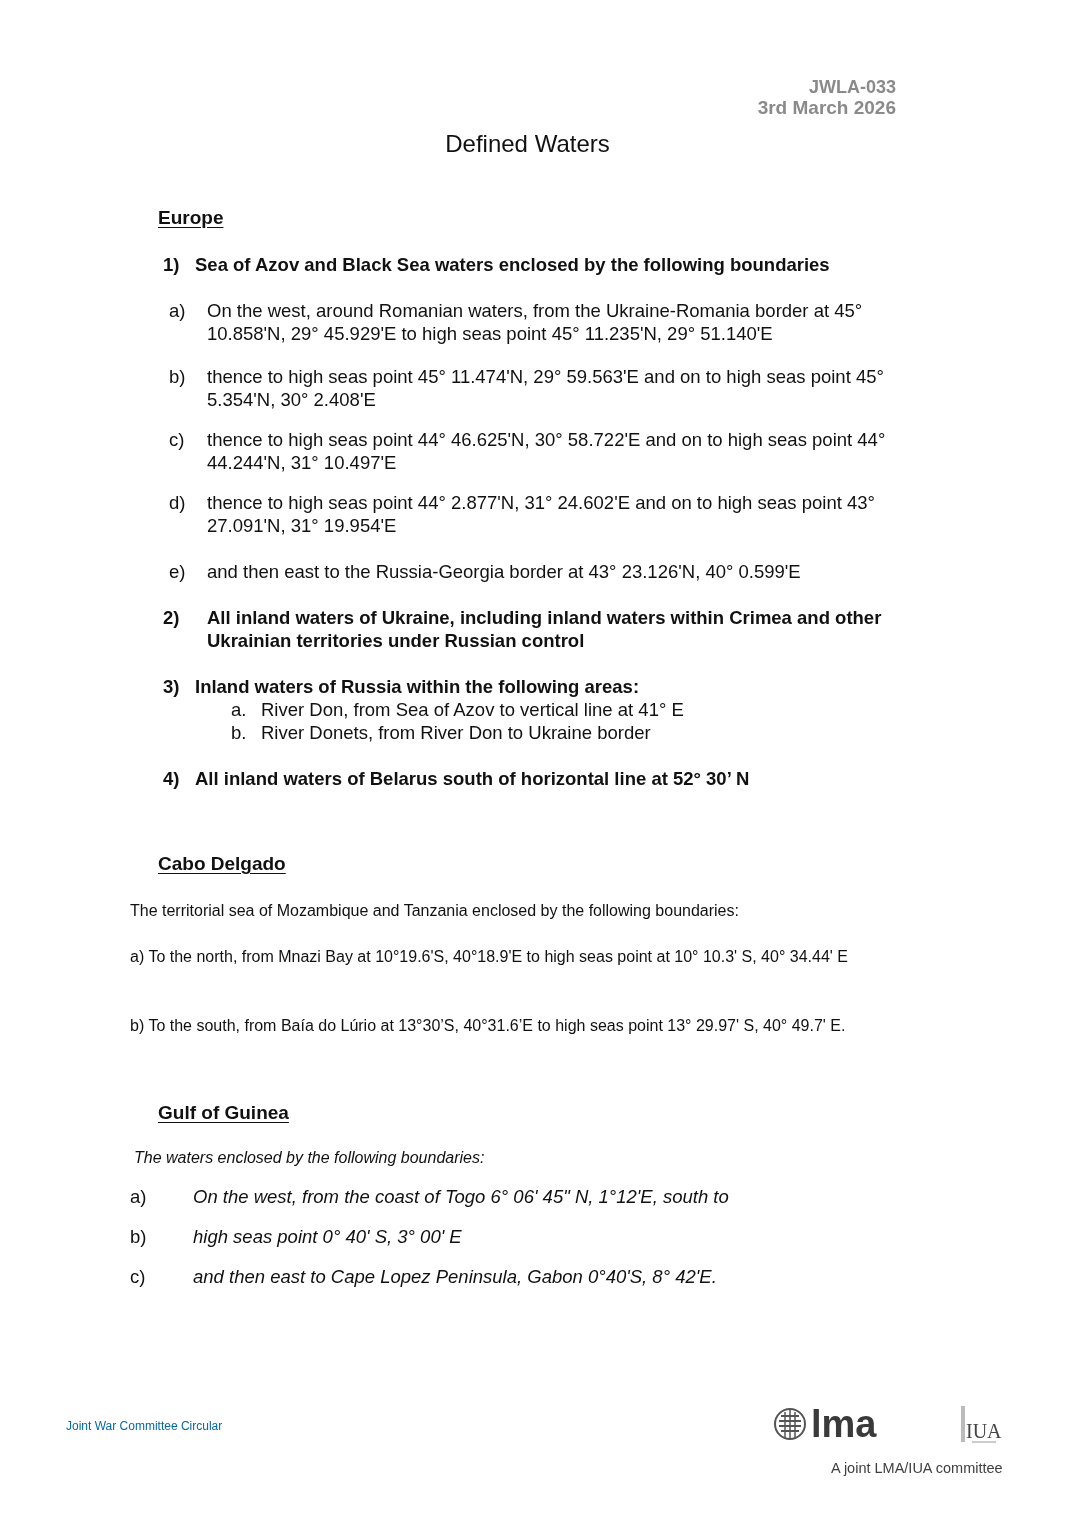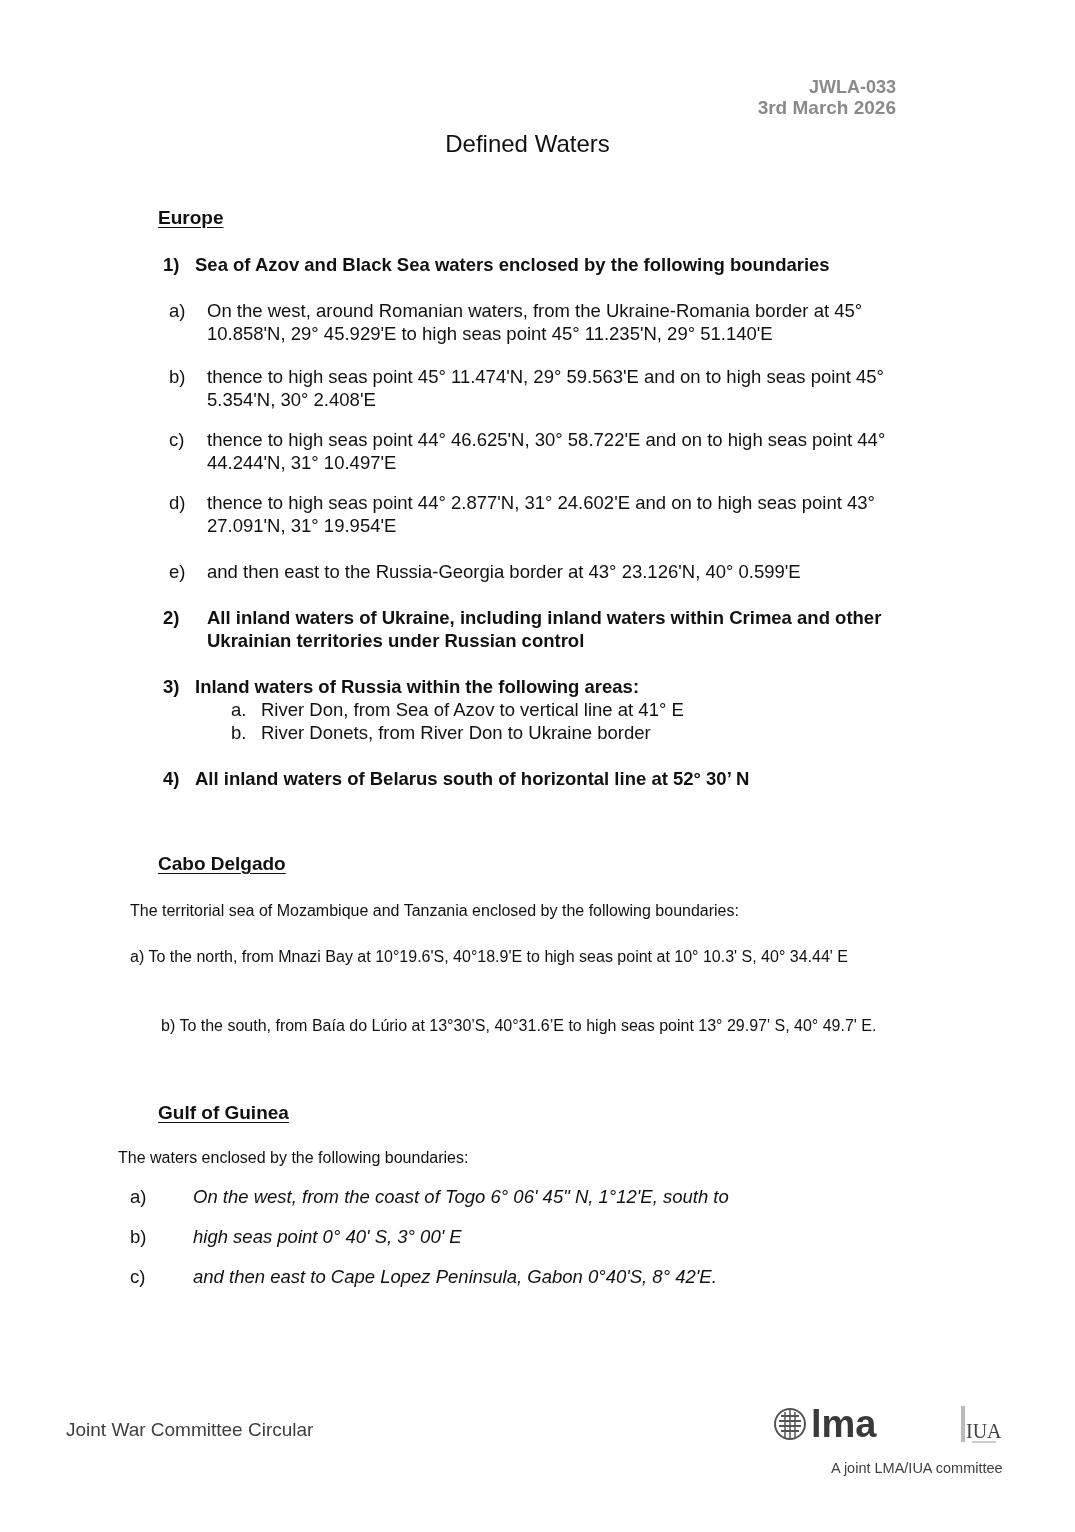--- a/index.html
+++ b/index.html
@@ -17,21 +17,21 @@
   .sub-item { font-size: 18.5px; line-height: 23px; }
   .sub-item .n { position: absolute; left: 0; }
   .sub-item .t { position: absolute; left: 38px; width: 700px; }
   .ab-item { font-size: 18.5px; line-height: 23px; }
   .ab-item .n { position: absolute; left: 0; }
   .ab-item .t { position: absolute; left: 30px; width: 500px; }
   .para { font-size: 16px; line-height: 23px; width: 765px; }
   .gg-item { font-size: 18.5px; line-height: 23px; }
   .gg-item .n { position: absolute; left: 0; }
   .gg-item .t { position: absolute; left: 63px; white-space: nowrap; font-style: italic; }
-  .footer-left { left: 66px; top: 1419px; font-size: 19px; color: #404040; }
+  .footer-left { left: 66px; top: 1419px; font-size: 12px; color: #0369a1; }
   .footer-tag { left: 831px; top: 1460px; font-size: 14.5px; color: #404040; }
   .lma-logo { left: 773px; top: 1404px; }
   .iua-logo { left: 958px; top: 1404px; }
 </style>
 </head>
 <body>
 
 <div class="abs ref">
   <div class="code">JWLA-033</div>
   <div class="date">3rd March 2026</div>
@@ -86,24 +86,24 @@
 </div>
 
 <div class="abs num-item" style="left:163px; top:767px;">
   <span class="n">4)</span>
   <span class="t" style="white-space:nowrap;">All inland waters of Belarus south of horizontal line at 52° 30’ N</span>
 </div>
 
 <div class="abs section-h" style="left:130px; top:853px;">Cabo Delgado</div>
 <div class="abs para" style="left:130px; top:899px;">The territorial sea of Mozambique and Tanzania enclosed by the following boundaries:</div>
 <div class="abs para" style="left:130px; top:945px;">a) To the north, from Mnazi Bay at 10°19.6'S, 40°18.9'E to high seas point at 10° 10.3' S, 40° 34.44' E</div>
-<div class="abs para" style="left:130px; top:1014px;margin-left:31px;">b) To the south, from Baía do Lúrio at 13°30’S, 40°31.6’E to high seas point 13° 29.97' S, 40° 49.7' E.</div>
+<div class="abs para" style="left:130px; top:1014px;">b) To the south, from Baía do Lúrio at 13°30’S, 40°31.6’E to high seas point 13° 29.97' S, 40° 49.7' E.</div>
 
 <div class="abs section-h" style="left:130px; top:1102px;">Gulf of Guinea</div>
-<div class="abs para" style="left:118px; top:1146px;">The waters enclosed by the following boundaries:</div>
+<div class="abs para" style="left:134px; top:1146px;font-style:italic;">The waters enclosed by the following boundaries:</div>
 <div class="abs gg-item" style="left:130px; top:1185px;">
   <span class="n">a)</span>
   <span class="t">On the west, from the coast of Togo 6° 06' 45" N, 1°12'E, south to</span>
 </div>
 <div class="abs gg-item" style="left:130px; top:1225px;">
   <span class="n">b)</span>
   <span class="t">high seas point 0° 40' S, 3° 00' E</span>
 </div>
 <div class="abs gg-item" style="left:130px; top:1265px;">
   <span class="n">c)</span>

